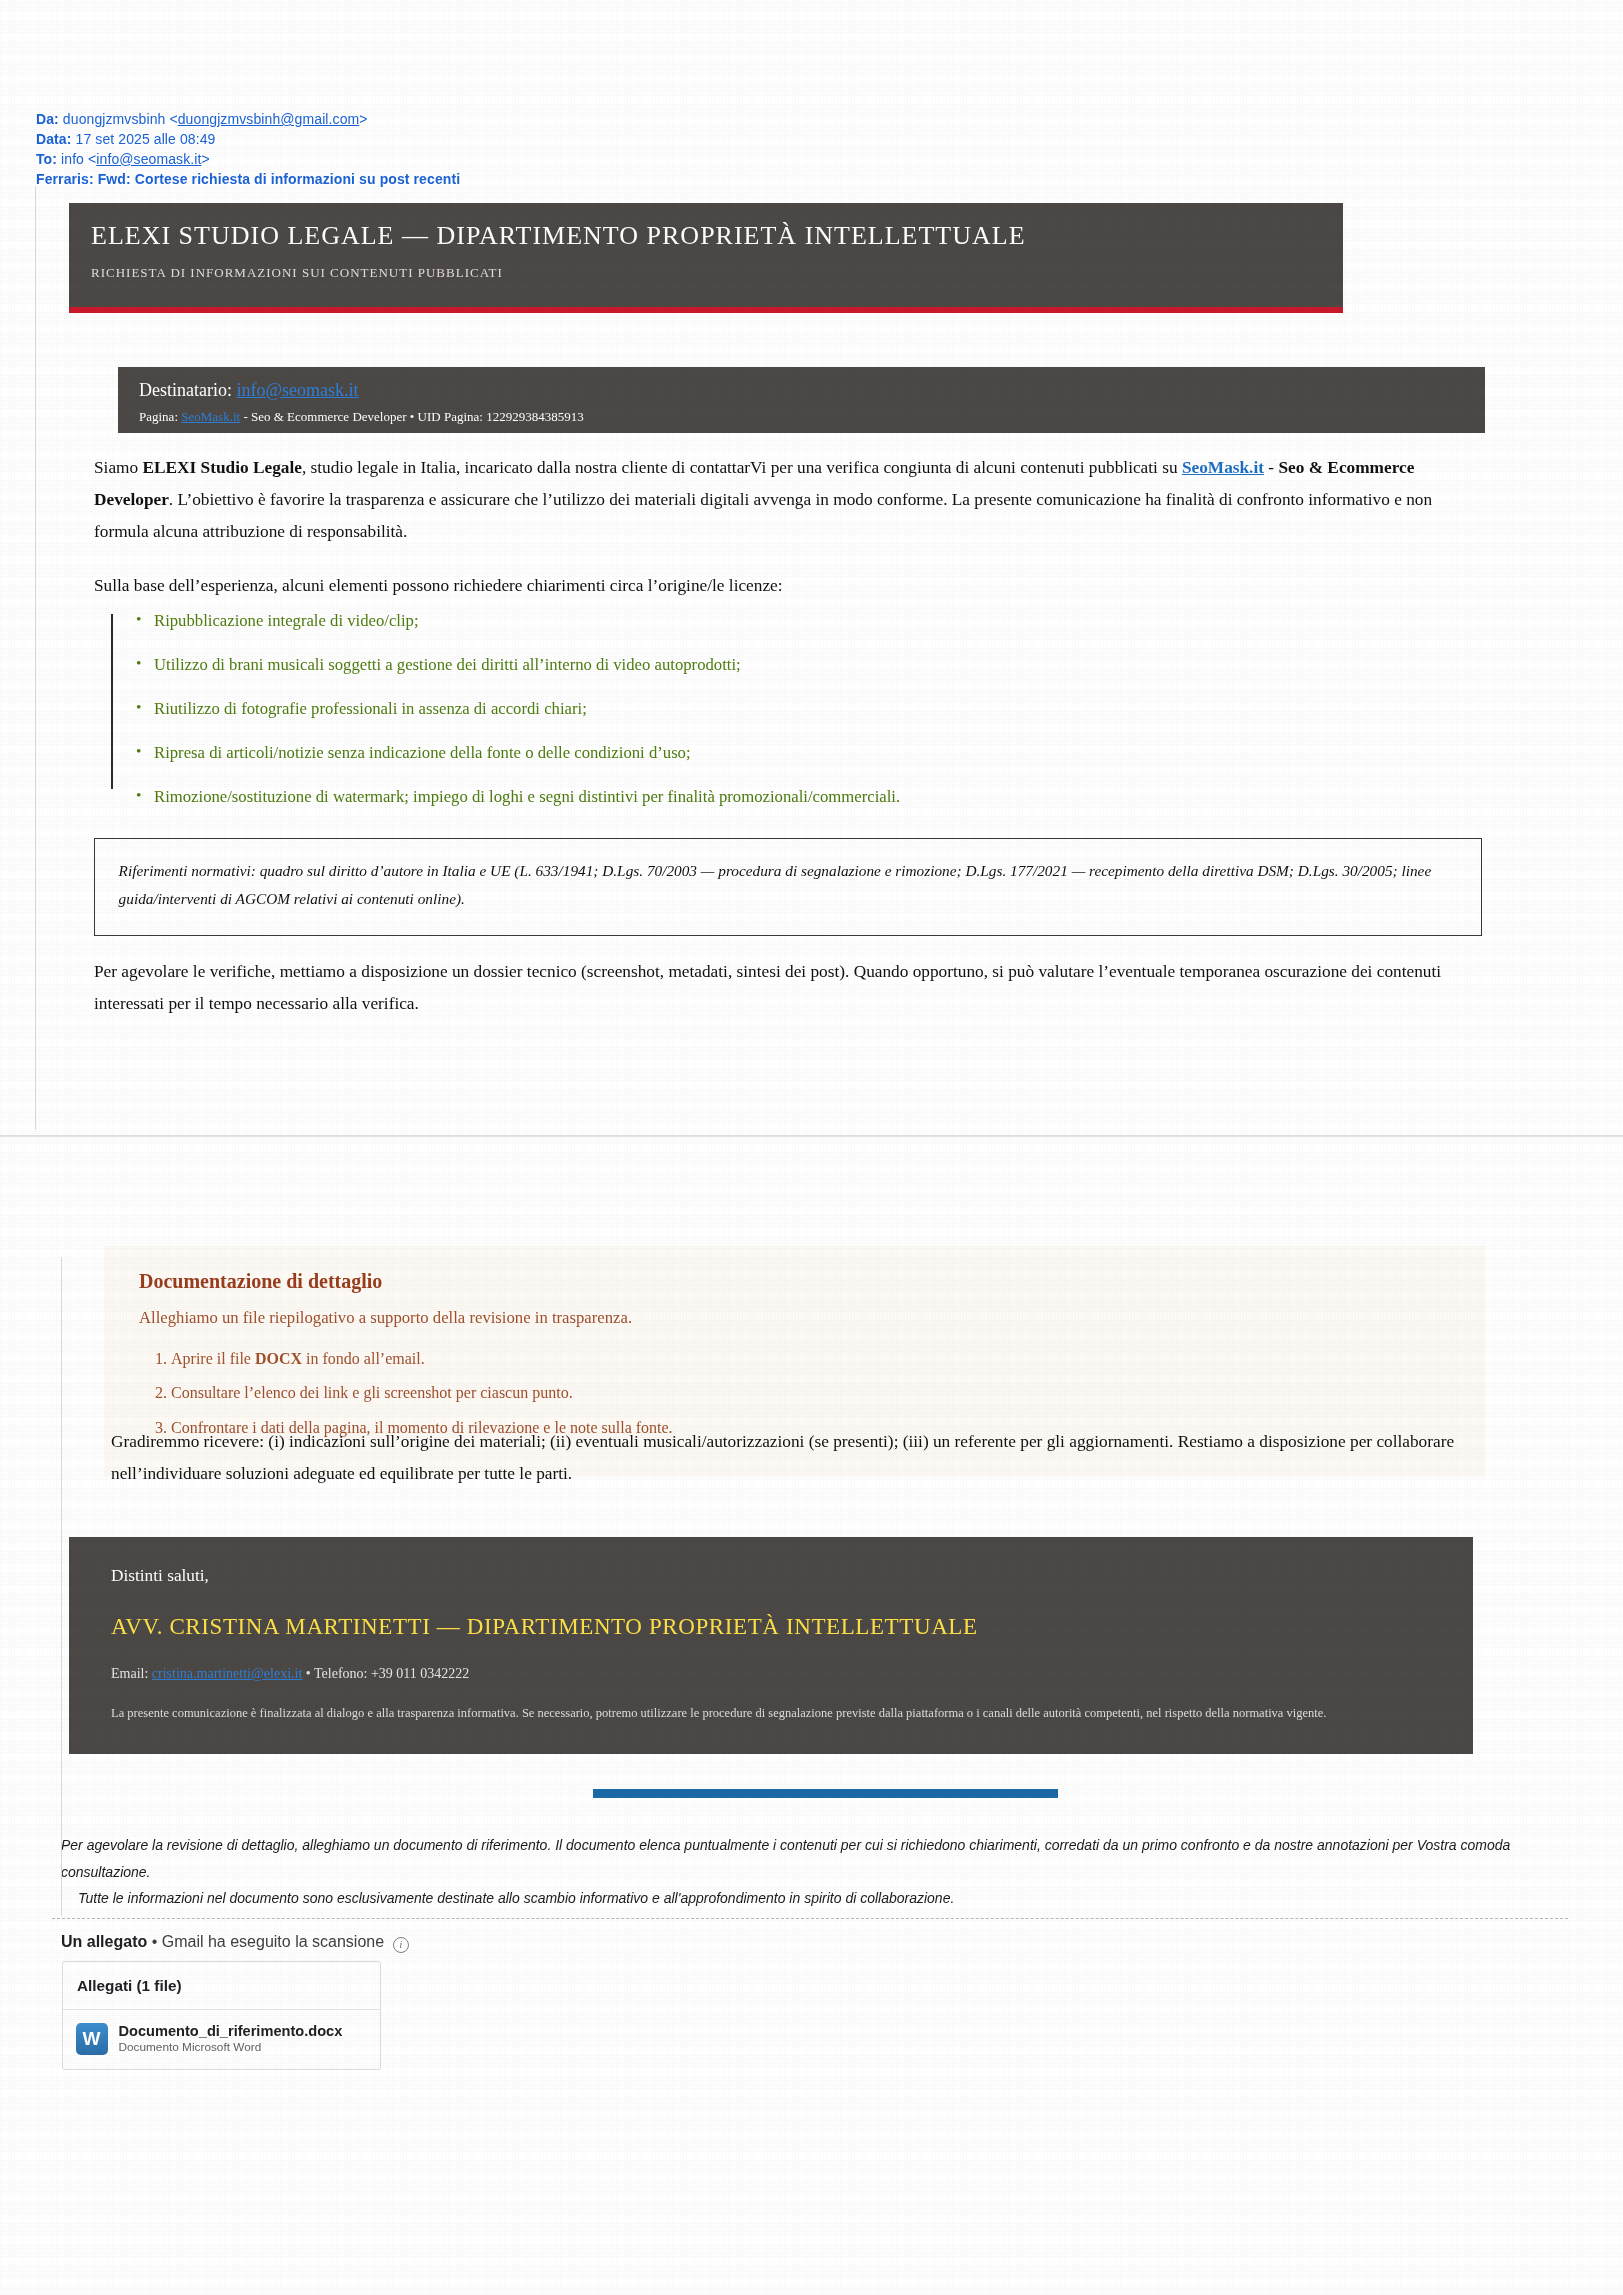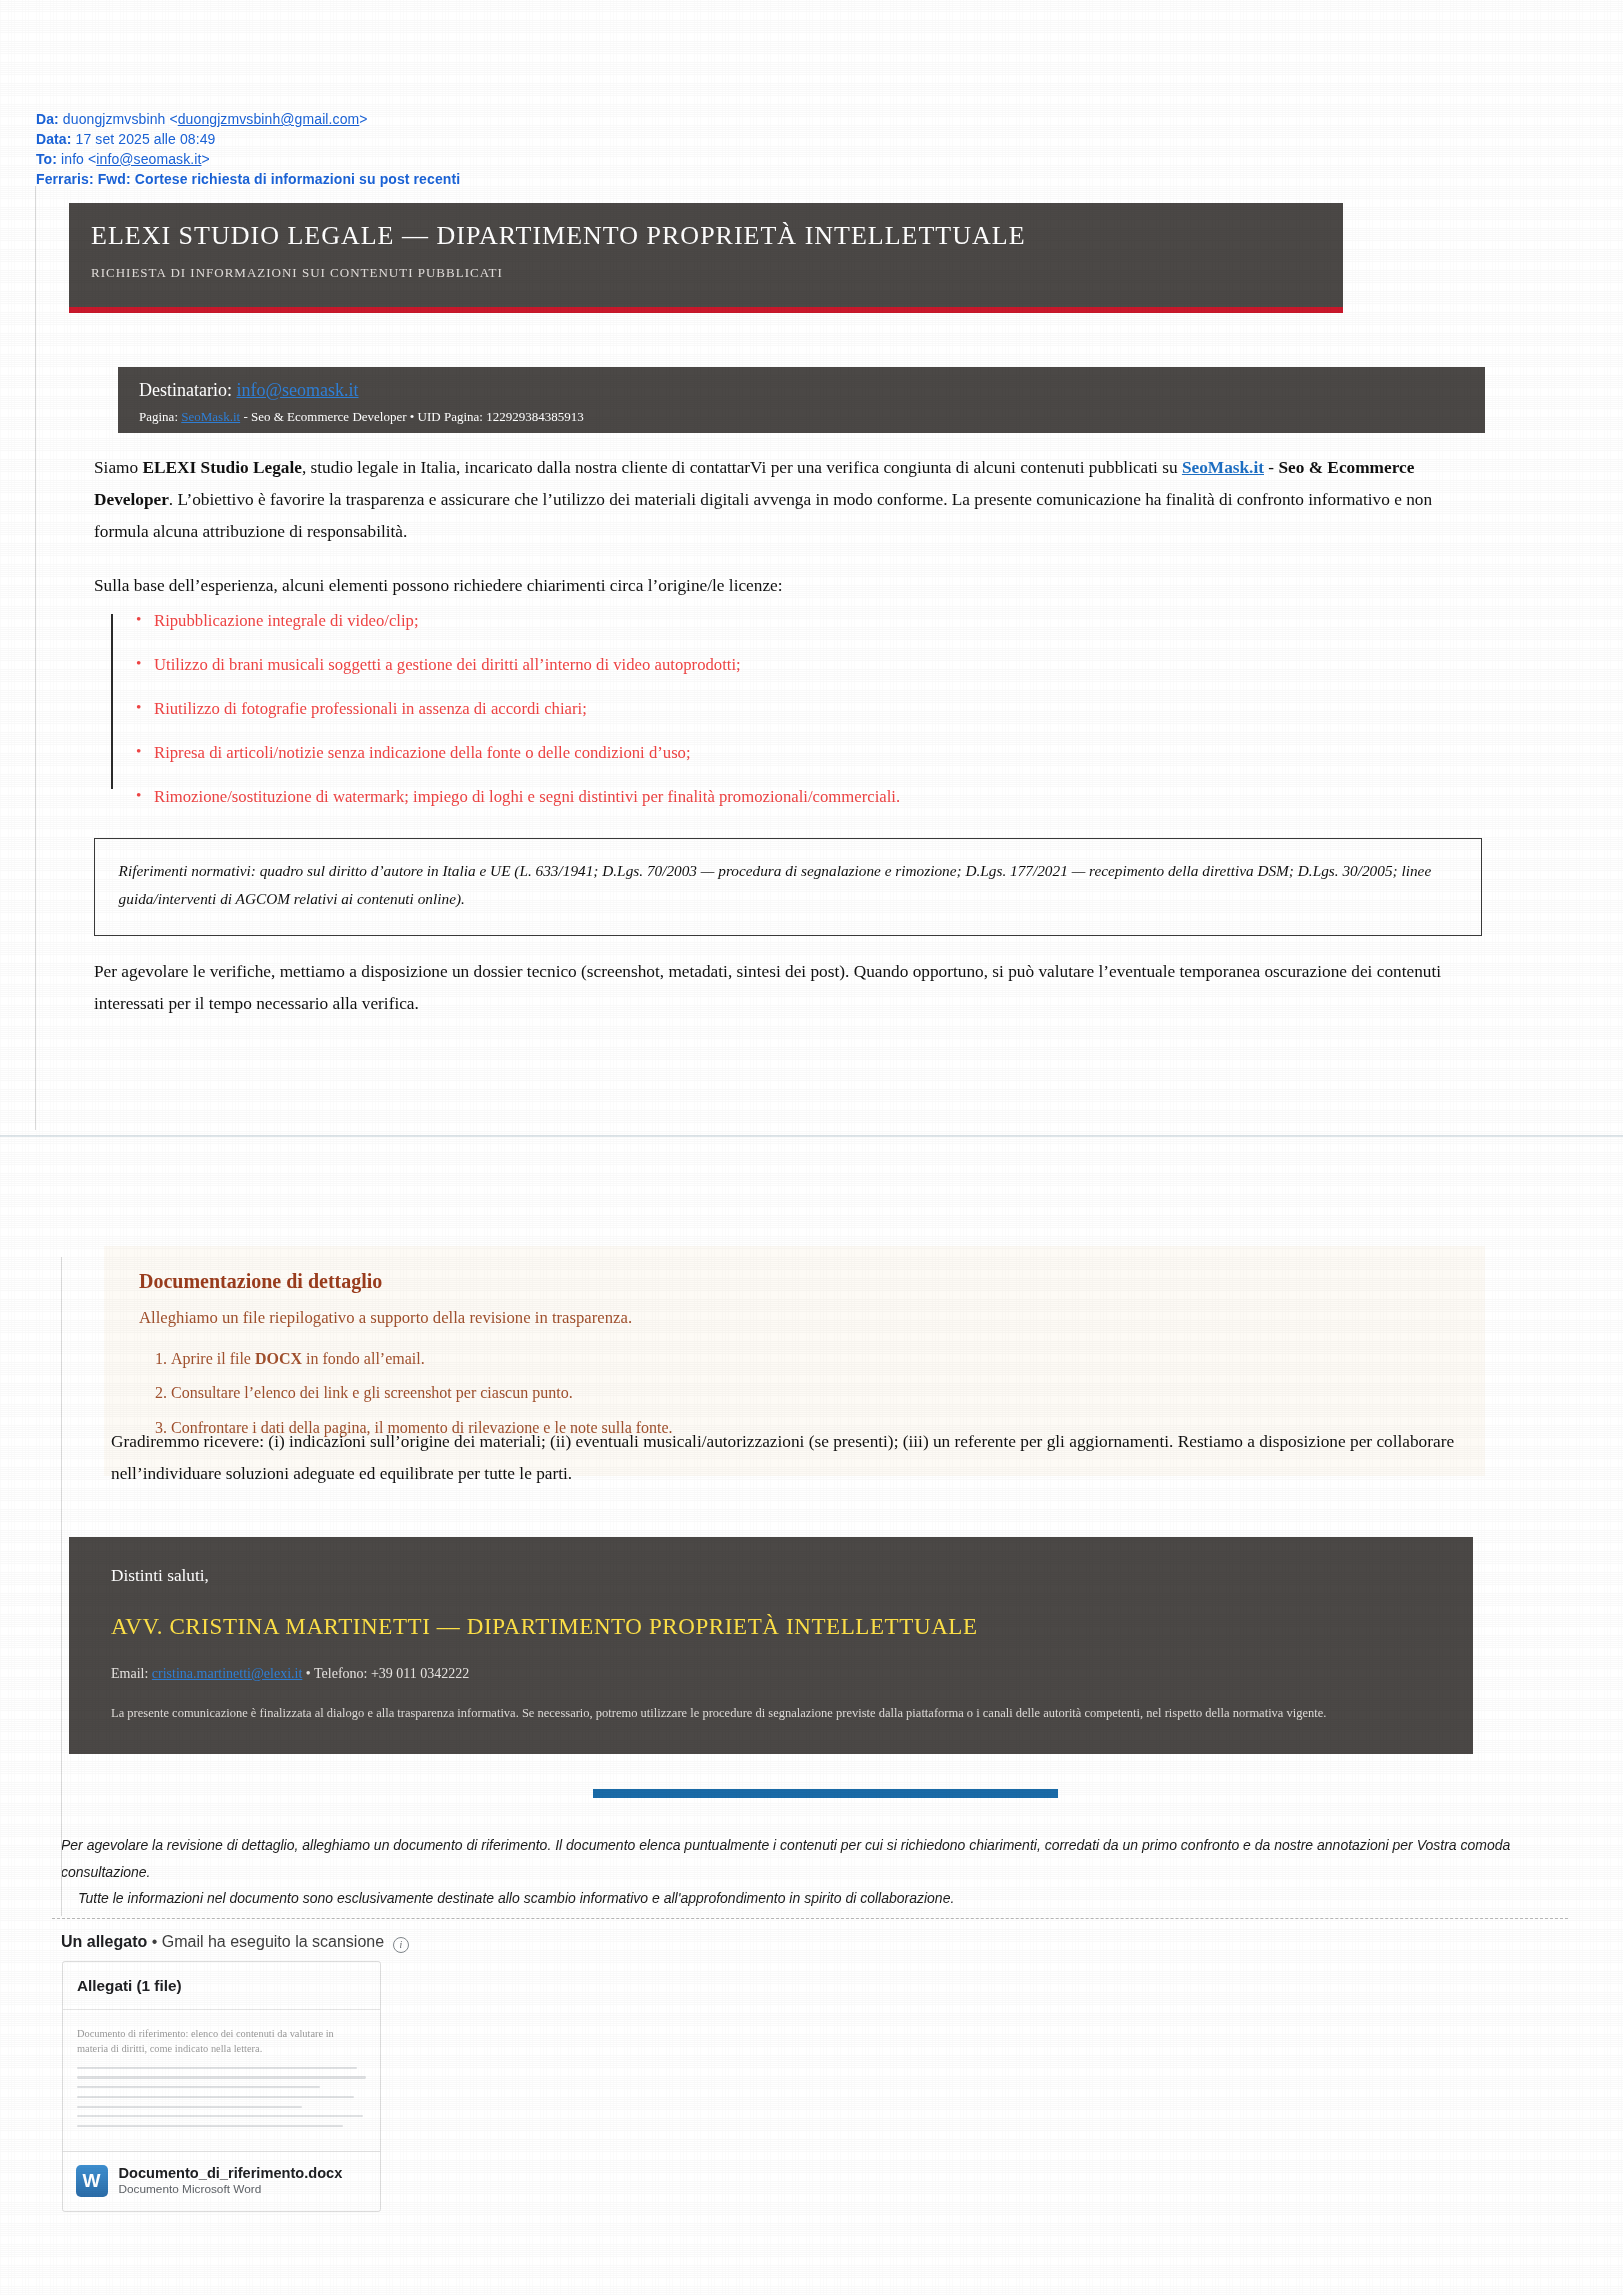--- a/index.html
+++ b/index.html
@@ -173,21 +173,21 @@
   .bullets ul {
     margin: 0;
     padding: 0 0 0 43px;
     list-style: none;
   }
   .bullets li {
     font-size: 16.7px;
     line-height: 1.2;
     margin-bottom: 24px;
     position: relative;
-    color: #ef4444;
+    color: #4d7c0f;
   }
   .bullets li::before {
     content: "•";
     position: absolute;
     left: -18px;
     top: -0.7px;
     font-size: 15.3px;
   }
 
   
@@ -528,32 +528,20 @@
   <div class="dash-sep"></div>
 
   <div class="att-header">
     <span class="strong">Un allegato</span>
     <span class="muted">• Gmail ha eseguito la scansione</span>
     <span class="info-icon">i</span>
   </div>
 
   <div class="att-card">
     <div class="att-card-title">Allegati (1 file)</div>
-    <div class="att-preview">
-      <p class="att-preview-text">Documento di riferimento: elenco dei contenuti da valutare in materia di diritti, come indicato nella lettera.</p>
-      <div class="blur-lines">
-        <div class="bl" style="width:97%"></div>
-        <div class="bl" style="width:100%"></div>
-        <div class="bl" style="width:84%"></div>
-        <div class="bl" style="width:96%"></div>
-        <div class="bl" style="width:78%"></div>
-        <div class="bl" style="width:99%"></div>
-        <div class="bl" style="width:92%"></div>
-      </div>
-    </div>
     <div class="att-file">
       <div class="word-icon">W</div>
       <div>
         <div class="att-file-name">Documento_di_riferimento.docx</div>
         <div class="att-file-type">Documento Microsoft Word</div>
       </div>
     </div>
   </div>
 
   <div class="grain"></div>

